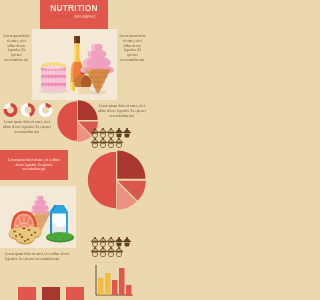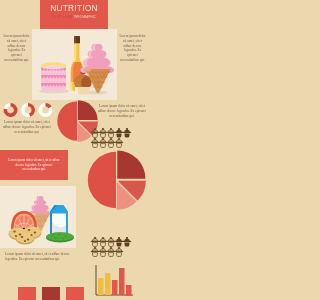--- a/index.html
+++ b/index.html
@@ -4,21 +4,21 @@
 <style>
   html,body{margin:0;padding:0;}
   body{width:150px;height:300px;overflow:hidden;background:#ecd8ae;
        font-family:"Liberation Sans",sans-serif;position:relative;}
   .stage{position:absolute;left:0;top:0;width:150px;height:300px;overflow:hidden;}
   .abs{position:absolute;}
 
   
   #header{left:40px;top:0;width:68px;height:29px;background:#e2574c;}
   #title{position:absolute;left:0;top:3px;width:68px;text-align:center;
-         font-size:8.4px;letter-spacing:0.2px;color:#f6e7cf;font-weight:normal;
+         font-size:8.4px;letter-spacing:0.2px;color:#f6e7cf;font-weight:bold;
          font-family:"Liberation Sans",sans-serif;line-height:10px;}
   #subwrap{position:absolute;left:0;top:16px;width:68px;text-align:center;
            font-size:2.6px;letter-spacing:0.35px;color:#f0cfc4;line-height:4px;}
   #subwrap .s1{color:#c9473e;}
   #subwrap .s2{color:#f7ddd2;}
 
   
   #panel-top{left:32px;top:29px;width:85px;height:71px;background:#f4e8d7;}
   #panel-bot{left:0px;top:186px;width:76px;height:62px;background:#f4e8d7;}
   #redbox{left:0px;top:150px;width:68px;height:30px;background:#e2574c;}

